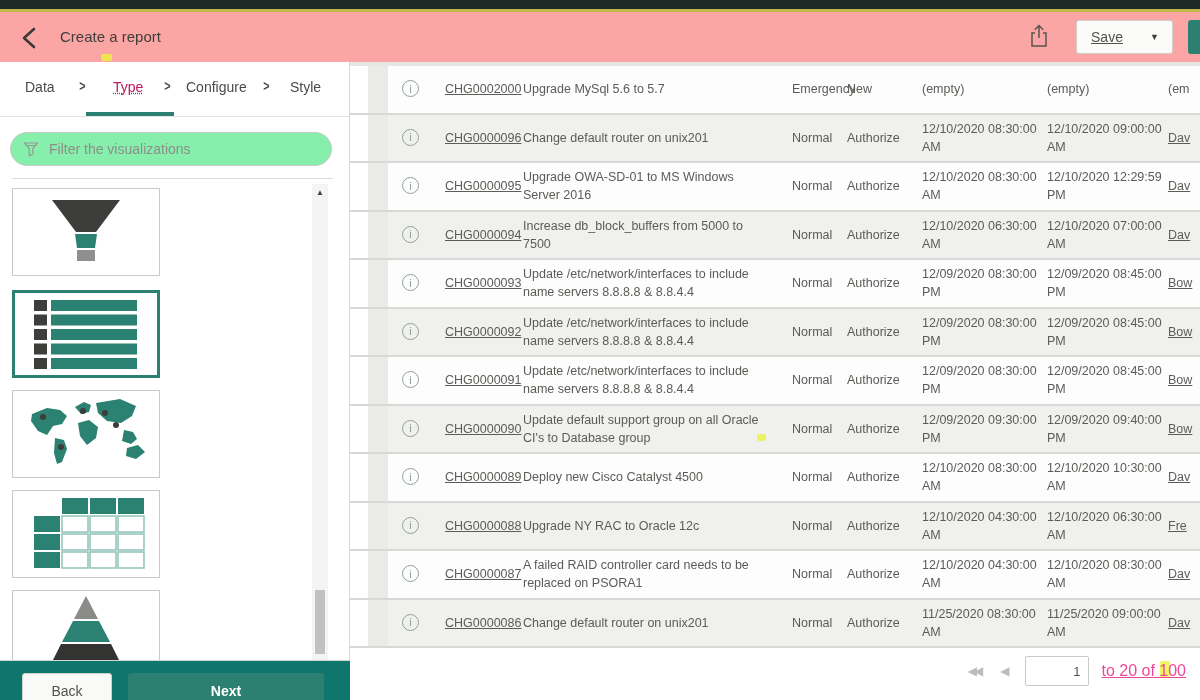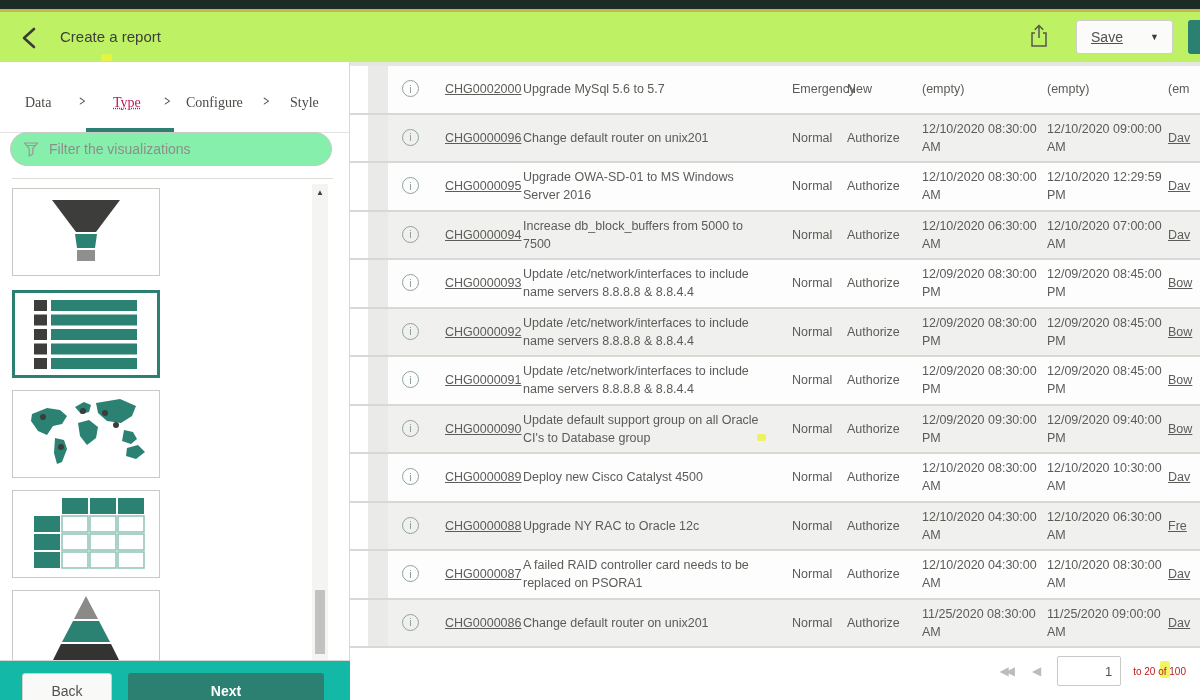--- a/index.html
+++ b/index.html
@@ -1,56 +1,56 @@
 <!DOCTYPE html>
 <html><head>
 <meta charset="utf-8">
 <style>
   html,body{margin:0;padding:0;background:#fff;}
   #app{position:relative;width:1200px;height:700px;overflow:hidden;
        font-family:"Liberation Sans",sans-serif;background:#fff;}
   
   .topbar{position:absolute;left:0;top:0;width:1200px;height:9px;background:#1d2b26;}
   .goldline{position:absolute;left:0;top:9px;width:1200px;height:3px;background:#c2b94d;}
-  .header{position:absolute;left:0;top:12px;width:1200px;height:50px;background:#bef264;
+  .header{position:absolute;left:0;top:12px;width:1200px;height:50px;background:#fca5a5;
           border-bottom:1px solid #d8d8d5;}
   .back-chevron{position:absolute;left:20px;top:14px;width:18px;height:24px;cursor:pointer;}
   .page-title{position:absolute;left:60px;top:16px;font-size:15px;color:#3e3e3b;}
   .share-btn{position:absolute;left:1028px;top:11px;width:24px;height:28px;cursor:pointer;}
   .save-btn{position:absolute;left:1076px;top:8px;width:62px;height:34px;background:#fbfbfa;
             border:1px solid #cfcfcc;border-radius:3px 0 0 3px;font-size:14px;color:#52524f;
             display:flex;align-items:center;justify-content:center;cursor:pointer;box-sizing:border-box;text-decoration:underline;}
   .save-caret{position:absolute;left:1137px;top:8px;width:36px;height:34px;background:#fbfbfa;
             border:1px solid #cfcfcc;border-left:none;border-radius:0 3px 3px 0;display:flex;
             align-items:center;justify-content:center;font-size:9px;color:#3c3c3a;cursor:pointer;box-sizing:border-box;}
   .run-sliver{position:absolute;left:1188px;top:8px;width:12px;height:34px;background:#2b8071;border-radius:3px 0 0 3px;cursor:pointer;}
 
   
   .panel{position:absolute;left:0;top:62px;width:350px;height:598px;background:#fff;
          border-right:1px solid #d8d8d5;box-sizing:border-box;overflow:hidden;}
-  .crumbs{position:absolute;left:0;top:16px;width:349px;height:54px;border-bottom:1px solid #e2e2df;font-family:Liberation Serif, serif;}
+  .crumbs{position:absolute;left:0;top:0;width:349px;height:54px;border-bottom:1px solid #e2e2df;}
   .crumb{position:absolute;top:17px;font-size:14px;color:#4a4a47;cursor:pointer;}
   .crumb.active{color:#be185d;text-decoration:underline dotted;}
   .crumb-sep{position:absolute;top:15px;font-size:15px;color:#4a4a47;font-weight:bold;transform:scaleX(.72);}
   .active-bar{position:absolute;left:86px;top:50px;width:88px;height:4px;background:#2b8071;}
   .filter-wrap{position:absolute;left:10px;top:70px;width:322px;height:34px;border:1.5px solid #c9c9c6;
          border-radius:17px;box-sizing:border-box;background:#86efac;display:flex;align-items:center;}
   .filter-icon{margin-left:12px;width:16px;height:16px;flex:none;}
   .filter-input{border:none;outline:none;background:transparent;margin-left:8px;width:260px;
          font-size:14px;color:#555;font-family:"Liberation Sans",sans-serif;}
   .filter-input::placeholder{color:#8e8e8a;}
   .list-divider{position:absolute;left:12px;top:116px;width:321px;height:1px;background:#dcdcd9;}
   .tile{position:absolute;left:12px;width:148px;height:88px;background:#fff;border:1px solid #c9c9c6;
         box-sizing:border-box;cursor:pointer;display:flex;align-items:center;justify-content:center;}
   .tile.selected{border:3px solid #2b8071;}
   .vscroll{position:absolute;left:312px;top:122px;width:16px;height:526px;background:#f4f4f2;}
   .vs-arrow{position:absolute;left:0;width:16px;height:16px;display:flex;align-items:center;justify-content:center;
         font-size:8px;color:#3f3f3d;cursor:pointer;}
   .vs-thumb{position:absolute;left:3px;top:406px;width:10px;height:64px;background:#c2c2c0;cursor:pointer;}
-  .panel-footer{position:absolute;left:0;top:660px;width:350px;height:40px;background:#14b8a6;
+  .panel-footer{position:absolute;left:0;top:660px;width:350px;height:40px;background:#0f766e;
         border-top:1px solid #d6d6d3;}
   .back-btn{position:absolute;left:22px;top:12px;width:90px;height:36px;background:#f9f9f8;
         border:1px solid #cfcfcc;border-radius:3px;font-size:14px;color:#52524f;display:flex;
         align-items:center;justify-content:center;cursor:pointer;box-sizing:border-box;}
   .next-btn{position:absolute;left:128px;top:12px;width:196px;height:36px;background:#2b8071;border:none;
         border-radius:3px;font-size:14px;font-weight:bold;color:#fff;display:flex;align-items:center;
         justify-content:center;cursor:pointer;}
 
   
   .table-topstrip{position:absolute;left:350px;top:62px;width:850px;height:4px;background:#e6e6e3;}
@@ -73,21 +73,21 @@
   .link{text-decoration:underline;cursor:pointer;color:#5c5c58;}
 
   
   .pager{position:absolute;left:350px;top:648px;width:850px;height:46px;background:#fff;
          display:flex;align-items:center;justify-content:flex-end;padding-right:14px;box-sizing:border-box;}
   .pg-first,.pg-prev{color:#bcbcb9;font-size:12px;cursor:pointer;margin-right:16px;}
   .pg-first{letter-spacing:-3px;margin-right:20px;}
   .pg-input{width:52px;height:26px;border:1px solid #c9c9c6;border-radius:2px;text-align:right;
          padding-right:8px;font-size:13px;color:#55554f;margin-right:12px;
          font-family:"Liberation Sans",sans-serif;box-sizing:content-box;}
-  .pg-text{font-size:10px;color:#b91c1c;position:relative;z-index:1;}
+  .pg-text{font-size:16px;color:#ec4899;position:relative;z-index:1;text-decoration:underline;}
 
   .artifact{position:absolute;background:#edf23d;opacity:.8;border-radius:2px;z-index:0;}
   svg{display:block;}
 </style>
 </head>
 <body>
 
 <div id="app">
 
   <div class="topbar"></div>

